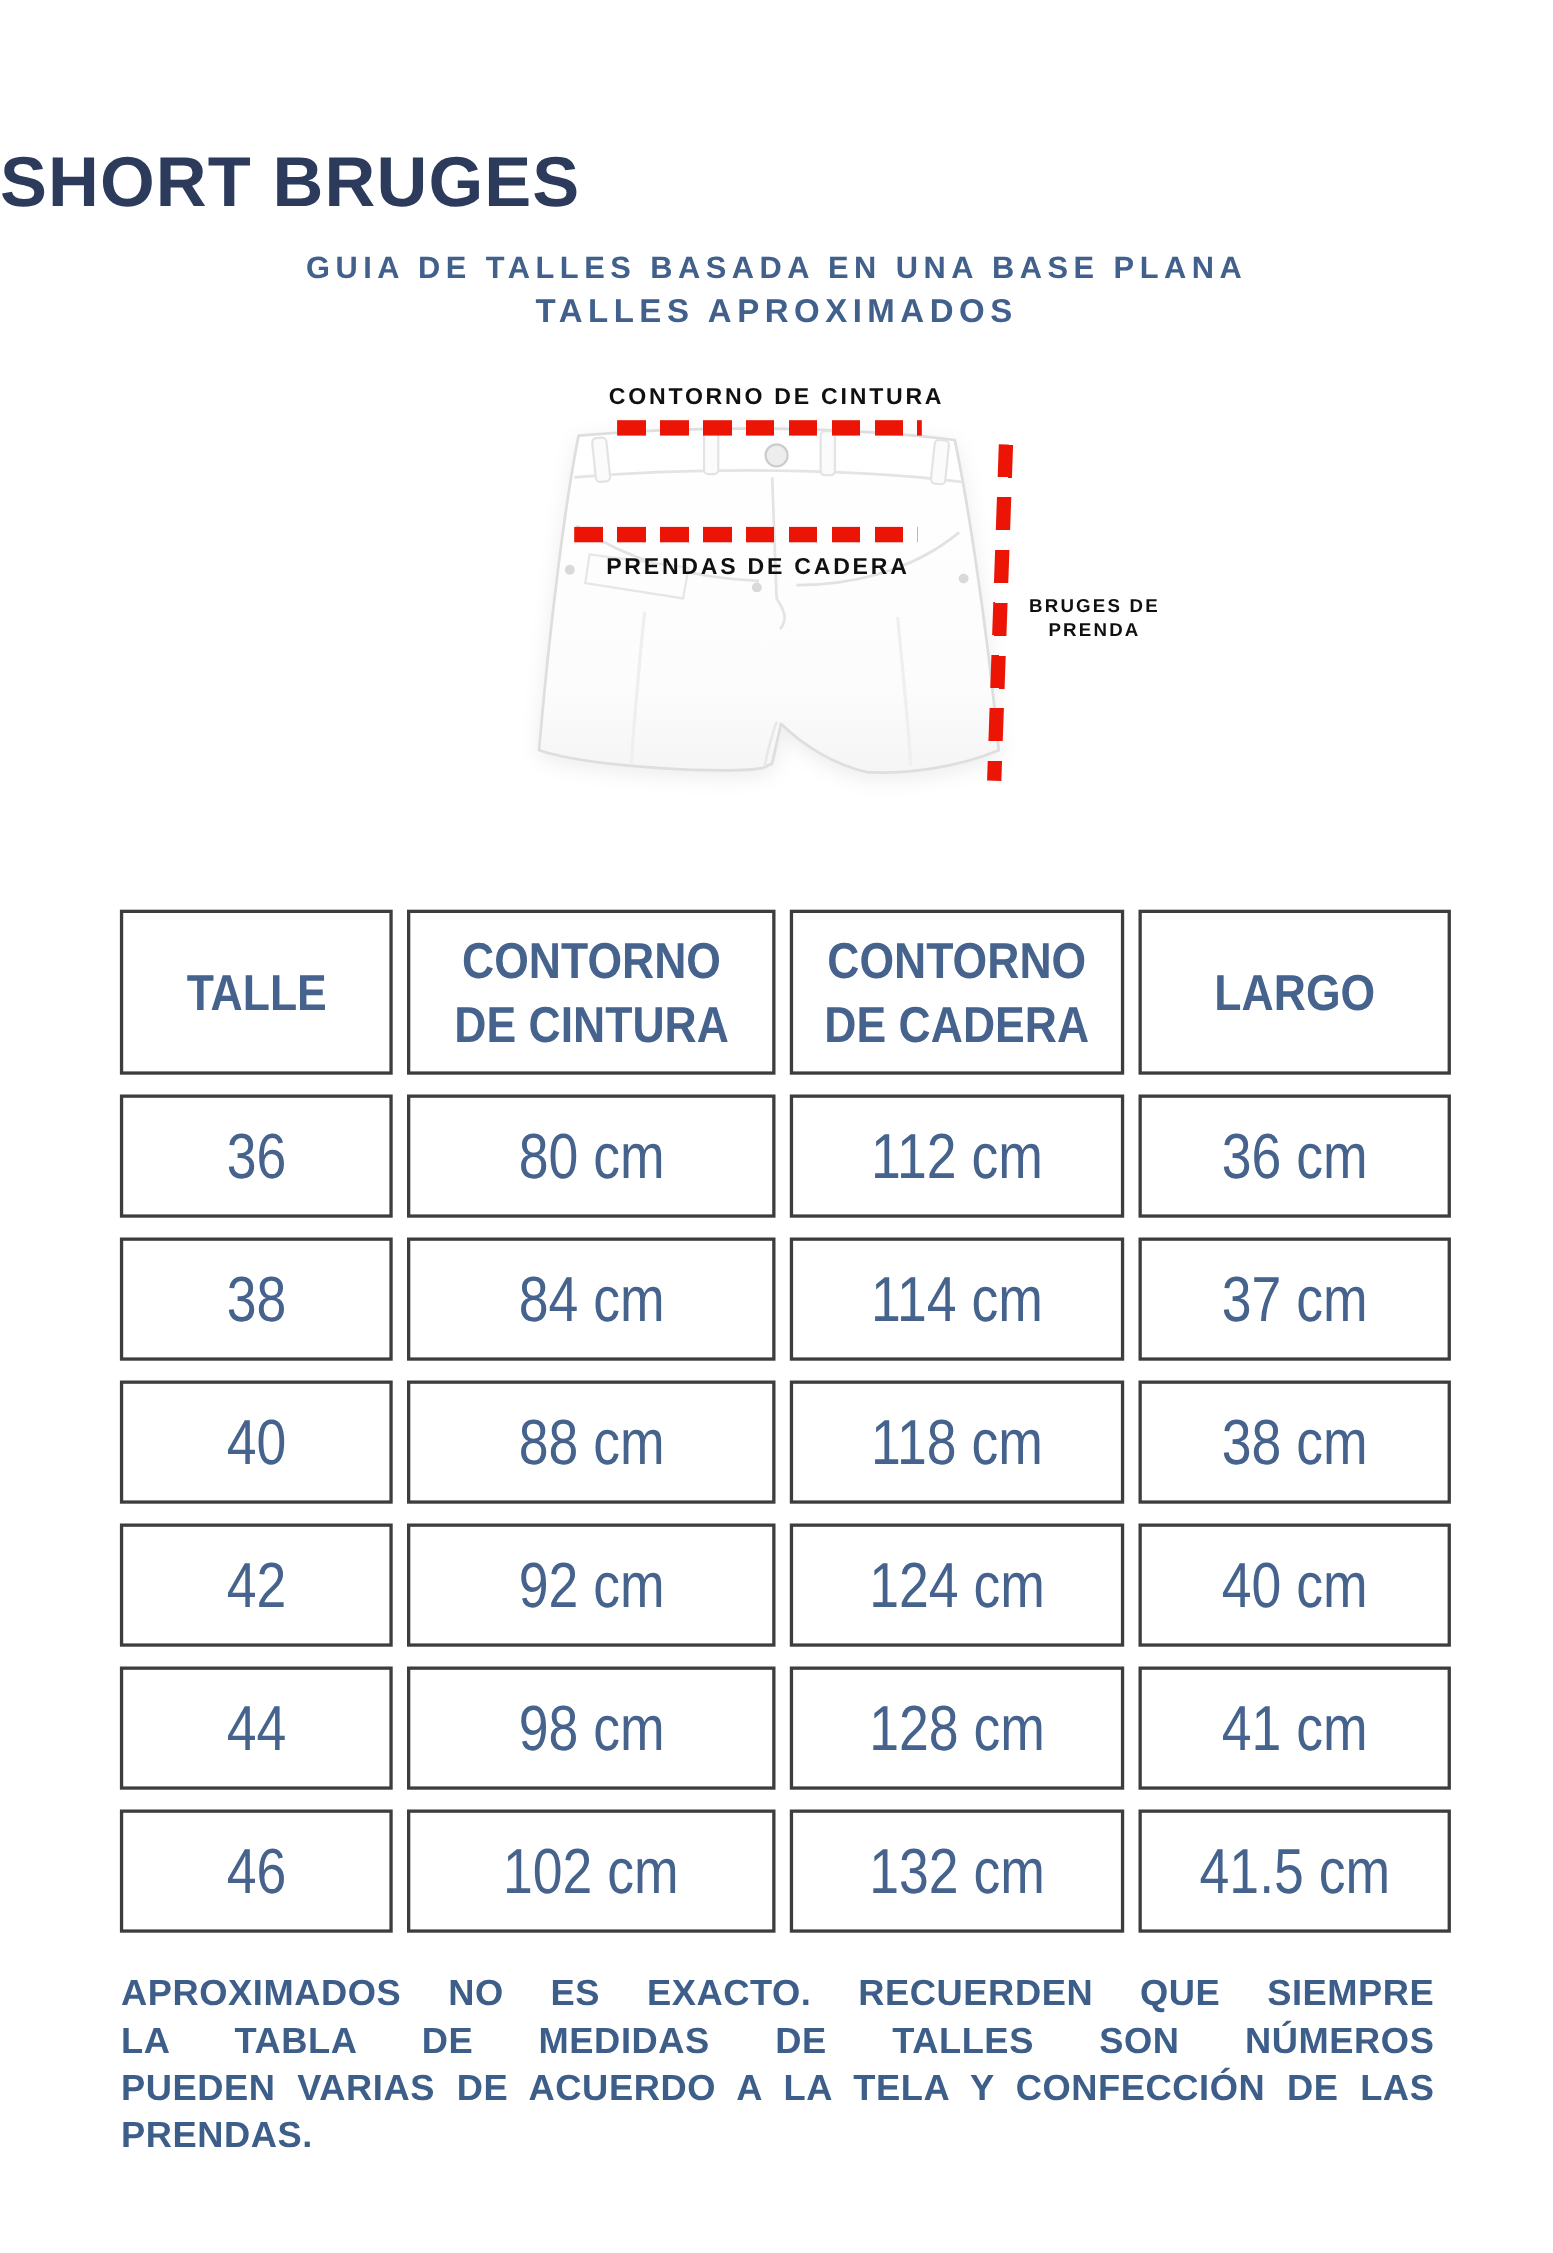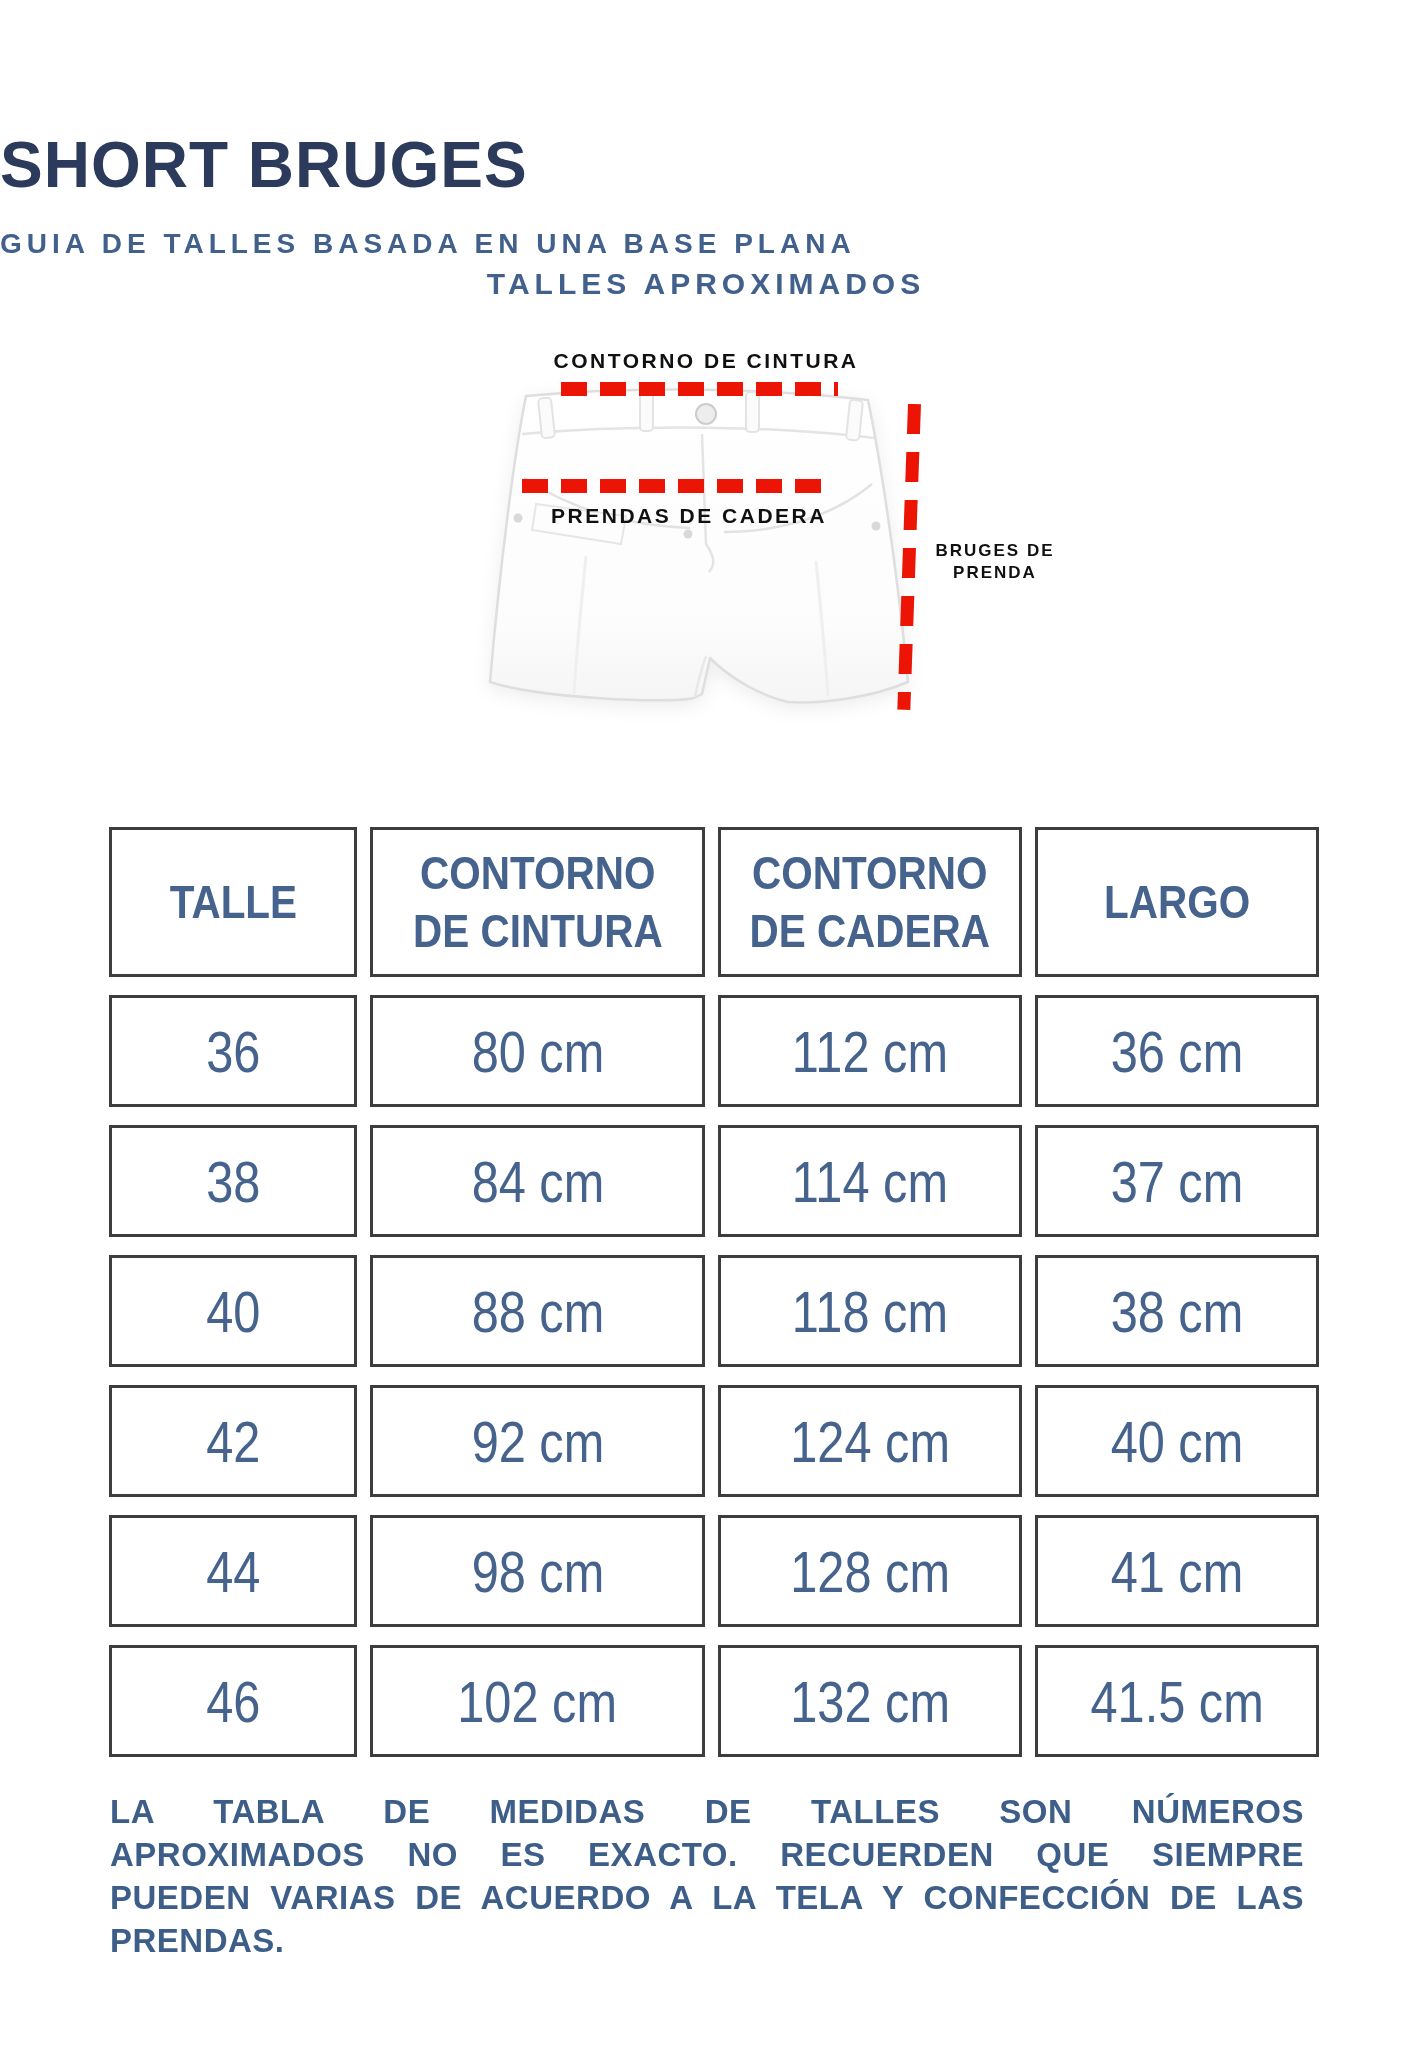--- a/index.html
+++ b/index.html
@@ -1,21 +1,21 @@
 <!DOCTYPE html>
 <html><head>
 <meta charset="utf-8">
 <style>
   * { margin:0; padding:0; box-sizing:border-box; }
   body { background:#ffffff; font-family:"Liberation Sans", sans-serif; }
   .page { position:relative; width:1412px; height:2048px; background:#ffffff; overflow:hidden; margin:0 auto; }
 
   .title { position:absolute; top:128px; left:0; width:100%; 
            font-size:64px; font-weight:800; letter-spacing:1px; color:#2c3a5c; }
-  .sub1  { position:absolute; top:228px; left:0; width:100%; text-align:left;
+  .sub1  { position:absolute; top:228px; left:0; width:100%; text-align:center;
            font-size:28px; font-weight:700; letter-spacing:5px; color:#41608c; }
   .sub2  { position:absolute; top:267px; left:0; width:100%; text-align:center;
            font-size:30px; font-weight:700; letter-spacing:5px; color:#41608c; }
 
   
   .measure-label { position:absolute; font-weight:700; color:#101010; letter-spacing:2.5px; font-size:21px; white-space:nowrap; }
   .lbl-waist { top:349px; left:0; width:1412px; text-align:center; }
   .lbl-hip   { top:504px; left:539px; width:300px; text-align:center; }
   .lbl-largo { position:absolute; top:540px; left:925px; width:140px; text-align:center;
                font-weight:700; color:#101010; letter-spacing:2px; font-size:17px; line-height:22px; }
@@ -201,19 +201,19 @@
       </div>
     <div class="cell">
         <span class="dval">132 cm</span>
       </div>
     <div class="cell">
         <span class="dval">41.5 cm</span>
       </div>
   </div>
 
   <div class="footer">
+    <div class="fline">APROXIMADOS NO ES EXACTO.  RECUERDEN QUE SIEMPRE</div>
     <div class="fline">LA TABLA DE MEDIDAS DE TALLES  SON NÚMEROS</div>
-    <div class="fline">APROXIMADOS NO ES EXACTO.  RECUERDEN QUE SIEMPRE</div>
     <div class="fline">PUEDEN VARIAS DE ACUERDO A LA TELA Y CONFECCIÓN DE LAS</div>
     <div class="fline">PRENDAS.</div>
   </div>
 
 </div>
 
 </body></html>

